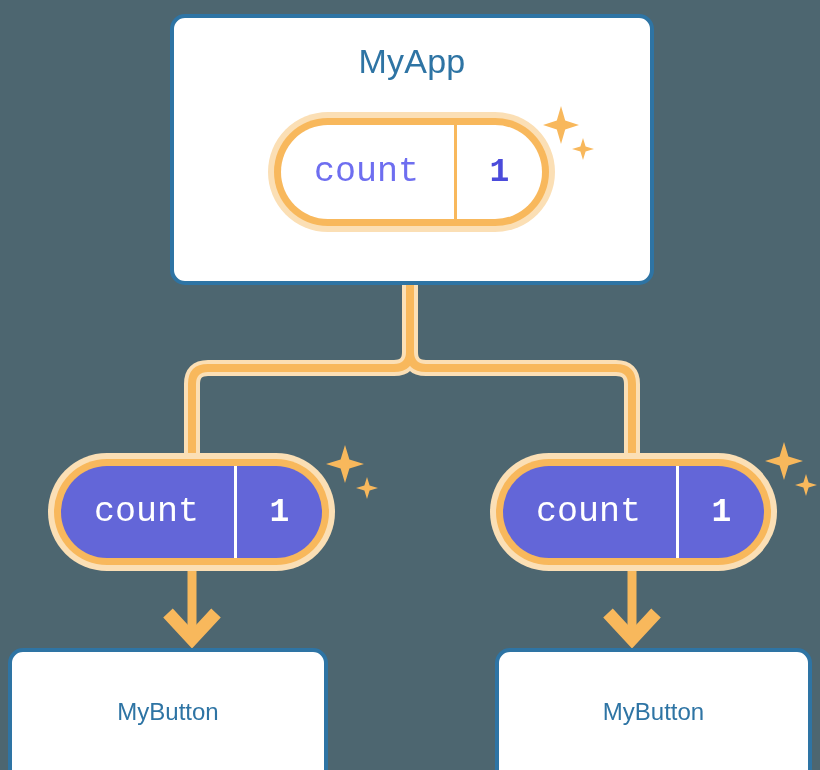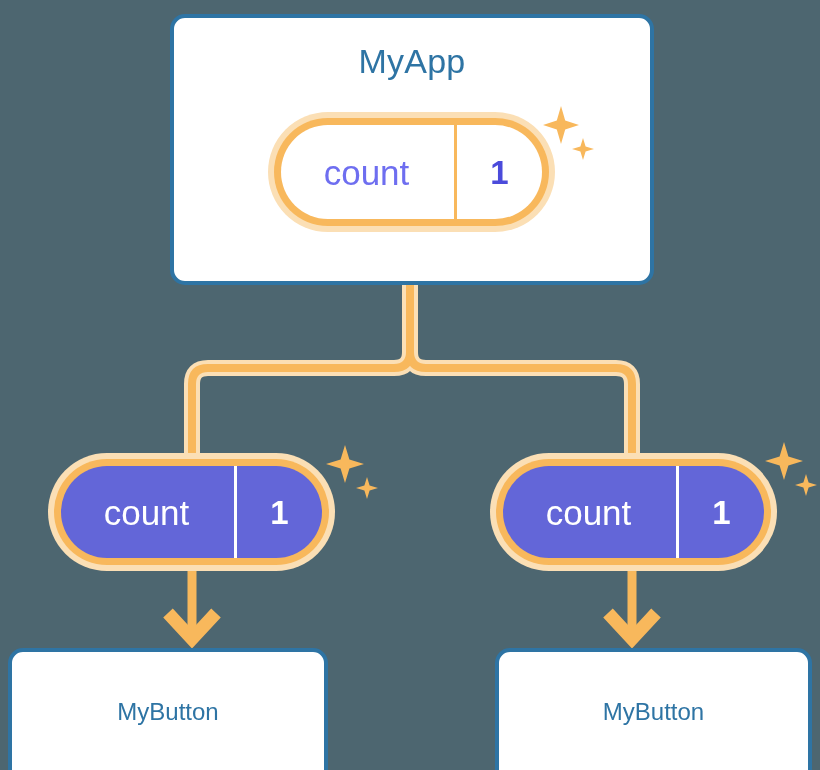--- a/index.html
+++ b/index.html
@@ -78,20 +78,21 @@
     background: #f8b85c;
   }
   .pill-body {
     position: absolute;
     left: 13px; top: 13px;
     right: 13px; bottom: 13px;
     border-radius: 999px;
     display: flex;
     align-items: stretch;
     overflow: hidden;
+    font-family: Liberation Mono, monospace;
   }
   .pill-key, .pill-val {
     display: flex;
     align-items: center;
     justify-content: center;
     line-height: 1;
   }
 
   
   .pill-top { left: 268px; top: 112px; width: 287px; height: 120px; }

